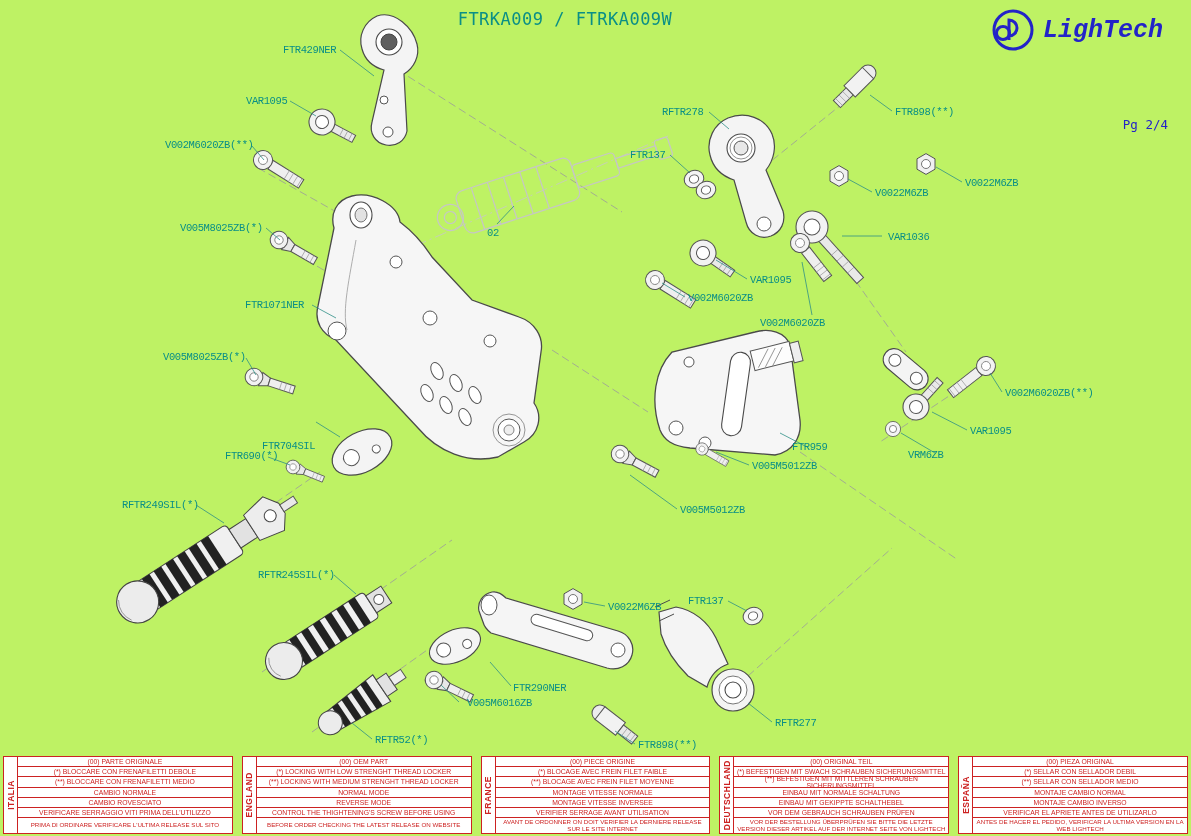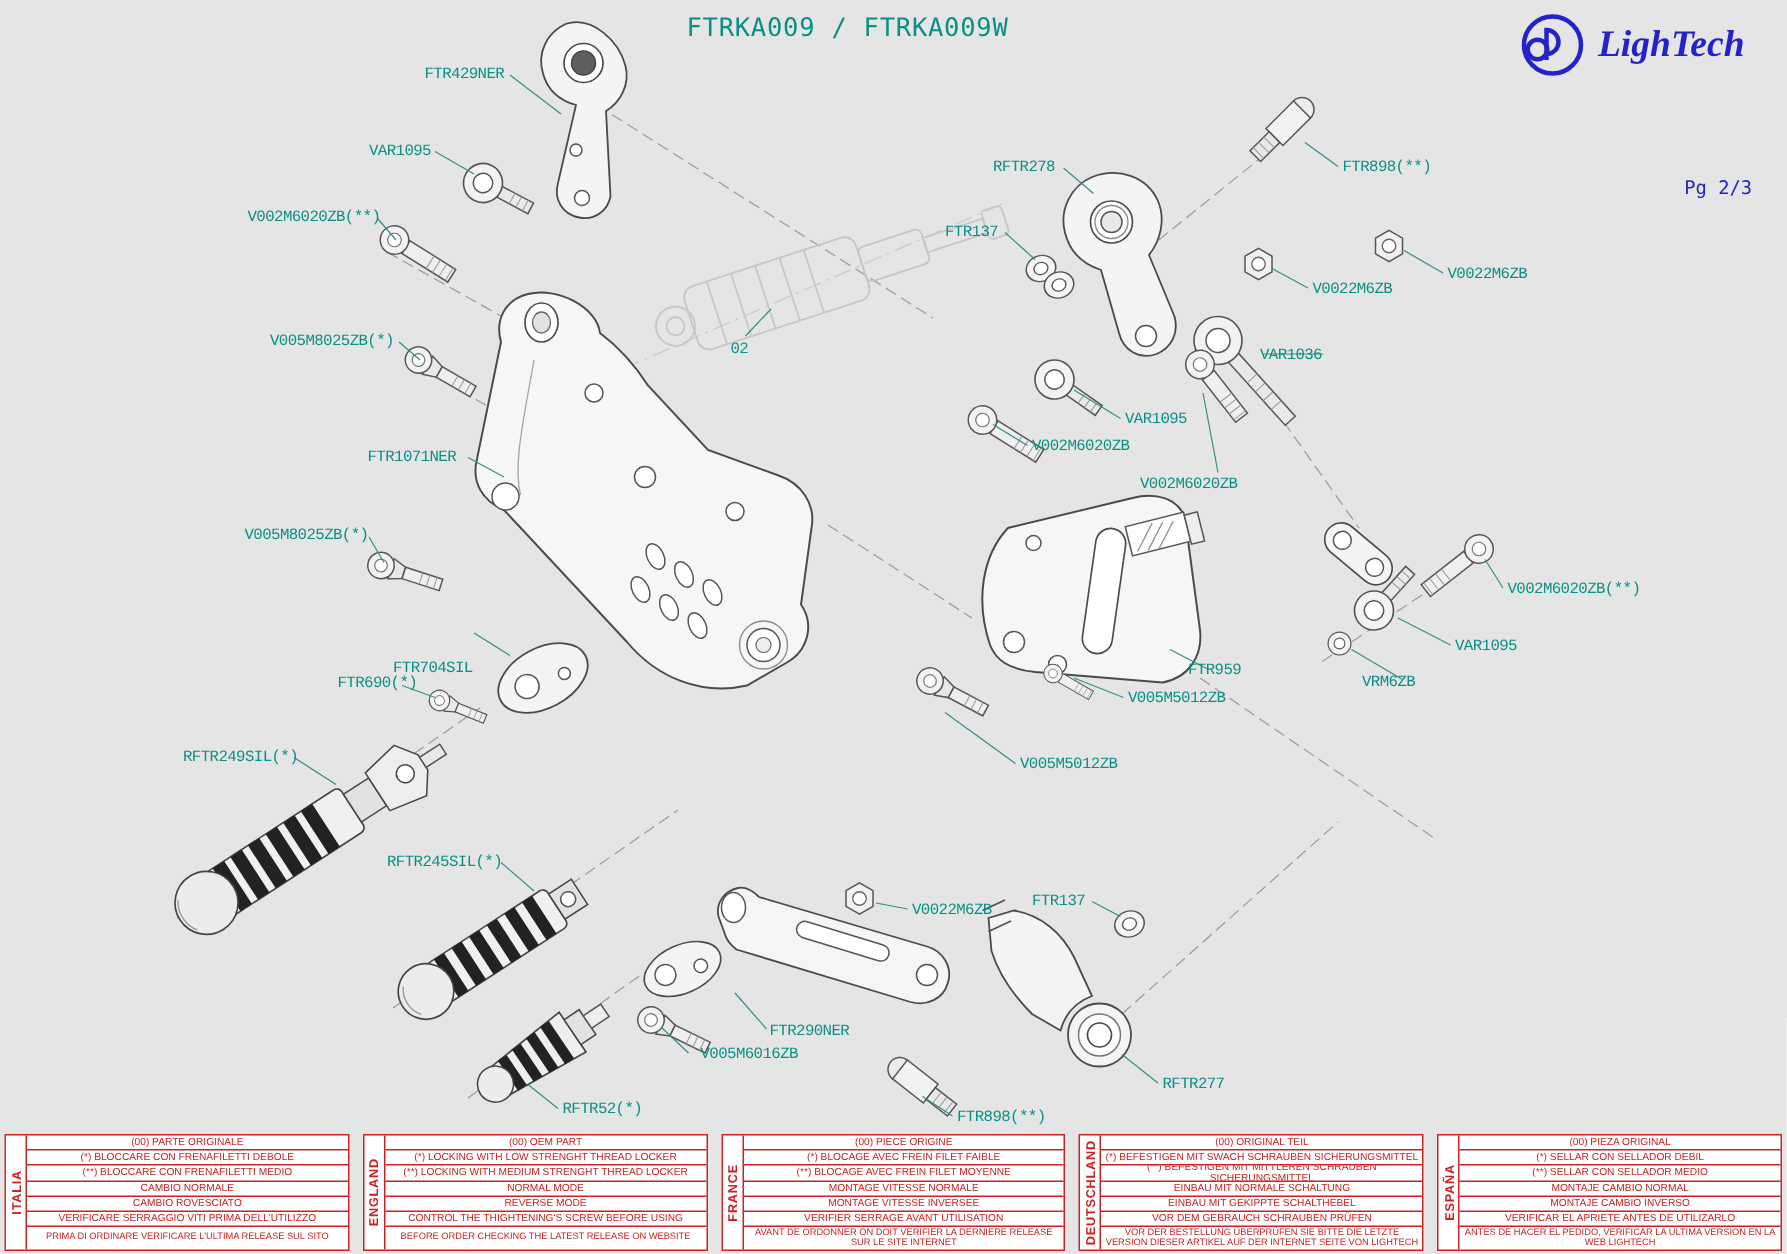--- a/index.html
+++ b/index.html
@@ -1,28 +1,28 @@
 <!DOCTYPE html>
 <html style="--teal: #0a8f86; --blue: #2323c8; --red: #cc2222;"><head>
 <meta charset="utf-8">
 <style>
   *{margin:0;padding:0;box-sizing:border-box}
   html,body{width:1191px;height:836px;background:#fff;overflow:hidden;
     font-family:"Liberation Sans",sans-serif}
-  .stage{position:absolute;inset:0;background:#e5e5e5}
+  .stage{position:absolute;inset:0;background:#bef264}
   svg.art{position:absolute;left:0;top:0}
   .lbl{position:absolute;font-family:Liberation Mono, monospace;font-size:10.5px;
     letter-spacing:-0.4px;color:var(--teal,#0a8f86);white-space:nowrap}
   .title{position:absolute;left:415px;top:9px;width:300px;text-align:center;
     font-family:"DejaVu Sans Mono",monospace;font-size:17px;letter-spacing:.5px;
     color:var(--teal,#0a8f86)}
   .pg{position:absolute;right:23px;top:117px;font-family:"DejaVu Sans Mono",monospace;
     font-size:12.5px;color:var(--blue,#2323c8)}
   .logo{position:absolute;right:28px;top:6px;display:flex;align-items:center;gap:1px}
-  .logo-text{font-family:Liberation Serif, serif;font-style:italic;font-weight:bold;
+  .logo-text{font-family:Liberation Mono, monospace;font-style:italic;font-weight:bold;
     font-size:25px;color:var(--blue,#2323c8);letter-spacing:0px}
   .tables{position:absolute;left:3px;right:3px;bottom:2px;height:78px;display:flex;gap:9px}
   .tbox{flex:1;border:1px solid var(--red,#cc2222);display:flex;background:#fff}
   .cwrap{width:14px;border-right:1px solid var(--red,#cc2222);display:flex;
     align-items:center;justify-content:center;overflow:hidden}
   .country{writing-mode:vertical-rl;transform:rotate(180deg);color:var(--red,#cc2222);
     font-size:8.5px;font-weight:bold;letter-spacing:.5px;white-space:nowrap}
   .rows{flex:1;display:flex;flex-direction:column}
   .trow{flex:1;color:var(--red,#cc2222);font-size:6.8px;line-height:1.06;text-align:center;
     overflow:hidden;border-top:1px solid var(--red,#cc2222);display:flex;
@@ -324,21 +324,21 @@
     <line x1="605" y1="606" x2="584" y2="602"></line>
     <line x1="728" y1="601" x2="747" y2="611"></line>
     <line x1="511" y1="686" x2="490" y2="662"></line>
     <line x1="459" y1="702" x2="441" y2="685"></line>
     <line x1="635" y1="744" x2="615" y2="731"></line>
     <line x1="772" y1="722" x2="748" y2="703"></line>
   </g>
 </svg>
 
 <div class="title">FTRKA009 / FTRKA009W</div>
-<div class="pg">Pg 2/3</div>
+<div class="pg">Pg 2/4</div>
 <div class="logo">
   <svg width="54" height="48" viewBox="0 0 54 48">
     <circle cx="25" cy="24" r="19" fill="none" stroke="#2323c8" stroke-width="3"></circle>
     <path d="M21,34 L21,14 a8,8 0 1 1 0,16" fill="none" stroke="#2323c8" stroke-width="3"></path>
     <circle cx="15" cy="27" r="6.5" fill="none" stroke="#2323c8" stroke-width="3"></circle>
   </svg>
   <span class="logo-text">LighTech</span>
 </div>
 
 <div class="lbl" style="left:283px;top:44px">FTR429NER</div>
@@ -351,21 +351,21 @@
 <div class="lbl" style="left:225px;top:450px">FTR690(*)</div>
 <div class="lbl" style="left:122px;top:499px">RFTR249SIL(*)</div>
 <div class="lbl" style="left:258px;top:569px">RFTR245SIL(*)</div>
 <div class="lbl" style="left:375px;top:734px">RFTR52(*)</div>
 <div class="lbl" style="left:487px;top:227px">02</div>
 <div class="lbl" style="left:662px;top:106px">RFTR278</div>
 <div class="lbl" style="left:630px;top:149px">FTR137</div>
 <div class="lbl" style="left:895px;top:106px">FTR898(**)</div>
 <div class="lbl" style="left:875px;top:187px">V0022M6ZB</div>
 <div class="lbl" style="left:965px;top:177px">V0022M6ZB</div>
-<div class="lbl" style="left:840px;top:231px">VAR1036</div>
+<div class="lbl" style="left:888px;top:231px">VAR1036</div>
 <div class="lbl" style="left:750px;top:274px">VAR1095</div>
 <div class="lbl" style="left:688px;top:292px">V002M6020ZB</div>
 <div class="lbl" style="left:760px;top:317px">V002M6020ZB</div>
 <div class="lbl" style="left:1005px;top:387px">V002M6020ZB(**)</div>
 <div class="lbl" style="left:970px;top:425px">VAR1095</div>
 <div class="lbl" style="left:908px;top:449px">VRM6ZB</div>
 <div class="lbl" style="left:792px;top:441px">FTR959</div>
 <div class="lbl" style="left:752px;top:460px">V005M5012ZB</div>
 <div class="lbl" style="left:680px;top:504px">V005M5012ZB</div>
 <div class="lbl" style="left:608px;top:601px">V0022M6ZB</div>

